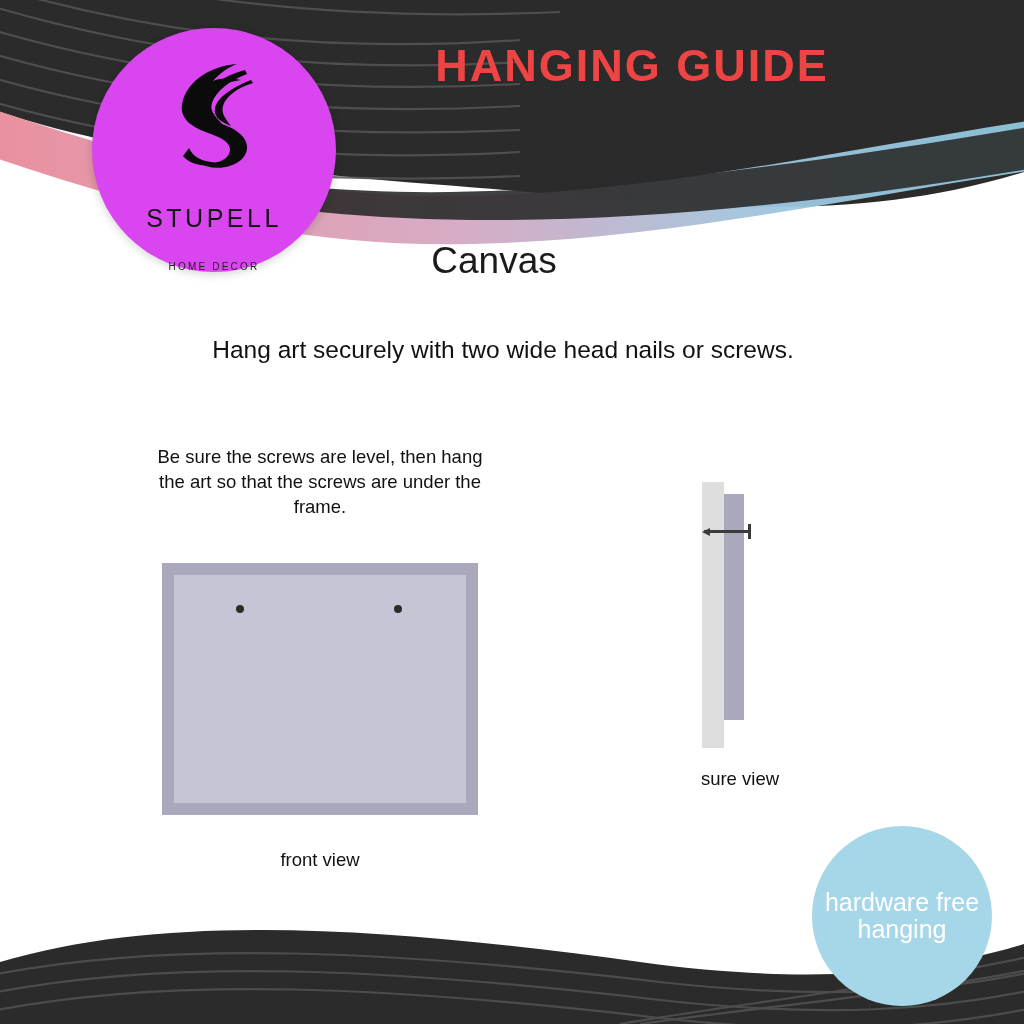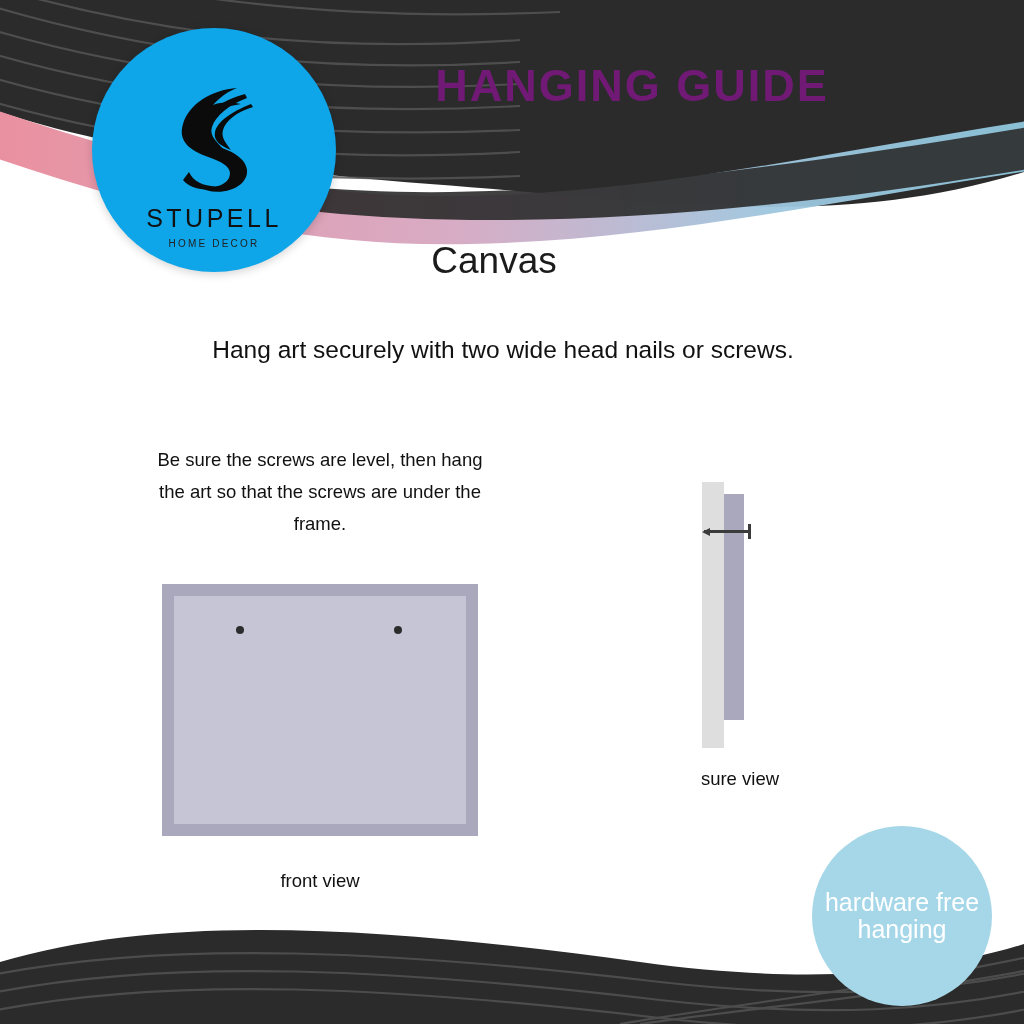--- a/index.html
+++ b/index.html
@@ -31,26 +31,26 @@
   }
 
   
   .logo-badge {
     position: absolute;
     left: 92px;
     top: 28px;
     width: 244px;
     height: 244px;
     border-radius: 50%;
-    background: #0ea5e9;
+    background: #d946ef;
     box-shadow: 0 2px 10px rgba(0,0,0,0.18);
     display: flex;
     flex-direction: column;
     align-items: center;
-    justify-content: center;
+    justify-content: space-between;
     padding-top: 28px;
     box-sizing: border-box;
   }
   .logo-mark {
     width: 110px;
     height: 120px;
     display: block;
   }
   .logo-name {
     font-size: 25px;
@@ -63,24 +63,24 @@
     font-size: 10px;
     letter-spacing: 2.2px;
     color: #222222;
     margin-top: 5px;
   }
 
   
   .header-title {
     position: absolute;
     left: 352px;
-    top: 60px;
+    top: 40px;
     width: 560px;
     text-align: center;
-    color: #701a75;
+    color: #ef4444;
     font-size: 45px;
     font-weight: bold;
     letter-spacing: 2px;
   }
 
   .product-type {
     position: absolute;
     left: 314px;
     top: 240px;
     width: 360px;
@@ -109,21 +109,21 @@
   }
   .col-side {
     position: absolute;
     left: 590px;
     top: 444px;
     width: 300px;
   }
   .caption-top {
     text-align: center;
     font-size: 18.5px;
-    line-height: 32px;
+    line-height: 25px;
     color: #111111;
   }
 
   .front-figure {
     position: relative;
     margin: 0 auto;
     margin-top: 44px;
     width: 316px;
     height: 252px;
   }

